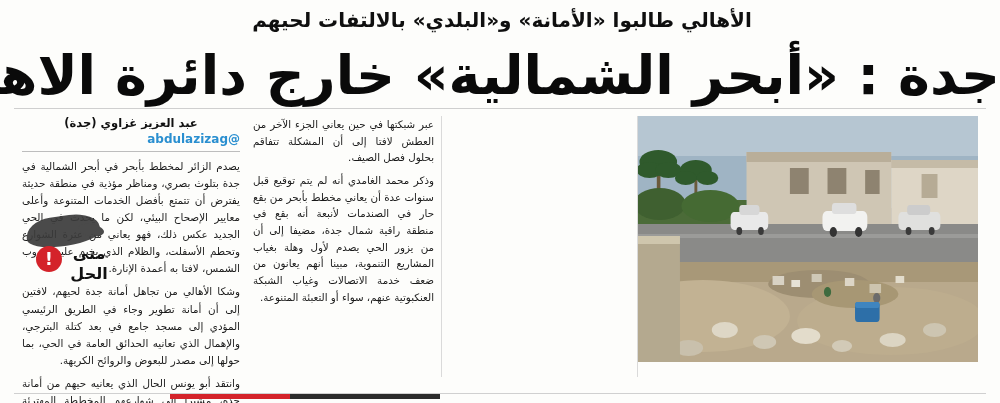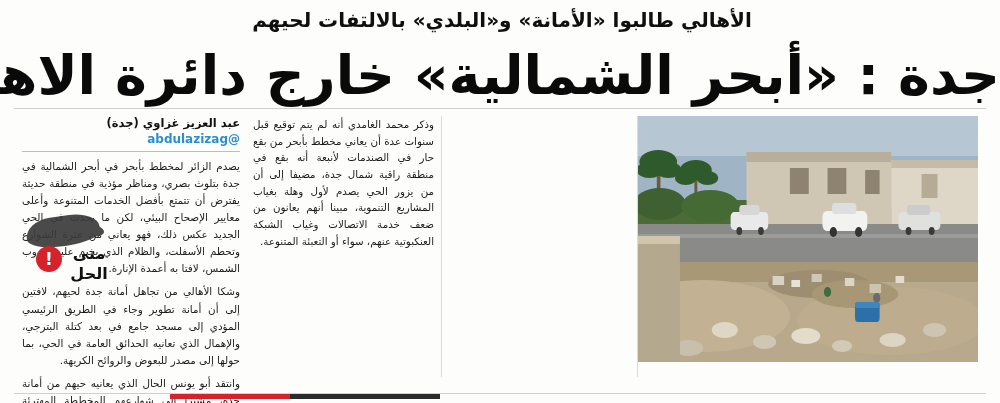--- a/index.html
+++ b/index.html
@@ -75,21 +75,21 @@
     width: 232px;
     flex: 0 0 232px;
     padding: 0 6px 0 8px;
     box-sizing: border-box;
     position: relative;
   }
   .byline-name {
     font-size: 11.5px;
     font-weight: bold;
     color: #111;
-    text-align: right;
+    text-align: center;
     direction: rtl;
     margin-bottom: 2px;
   }
   .byline-handle {
     font-size: 12px;
     font-weight: bold;
     color: #2a8fd0;
     text-align: right;
     direction: rtl;
     margin-bottom: 5px;
@@ -268,20 +268,21 @@
           <span>!</span>
         </div>
         <div class="logo-text">
           <div>متى</div>
           <div>الحل</div>
         </div>
       </div>
     </div>
 
     <div class="col-mid">
+      <p class="para">عبر شبكتها في حين يعاني الجزء الآخر من العطش لافتا إلى أن المشكلة تتفاقم بحلول فصل الصيف.</p>
       <p class="para">وذكر محمد الغامدي أنه لم يتم توقيع قبل سنوات عدة أن يعاني مخطط بأبحر من بقع حار في الصندمات لأنبعة أنه بقع في منطقة راقية شمال جدة، مضيفا إلى أن من يزور الحي يصدم لأول وهلة بغياب المشاريع التنموية، مبينا أنهم يعانون من ضعف خدمة الاتصالات وغياب الشبكة العنكبوتية عنهم، سواء أو التعبئة المتنوعة.</p>
     </div>
 
     <div class="col-mid">
     </div>
 
     <div class="col-photo">
       <div class="photo-frame">
         <svg viewBox="0 0 470 246" preserveAspectRatio="none">
 

